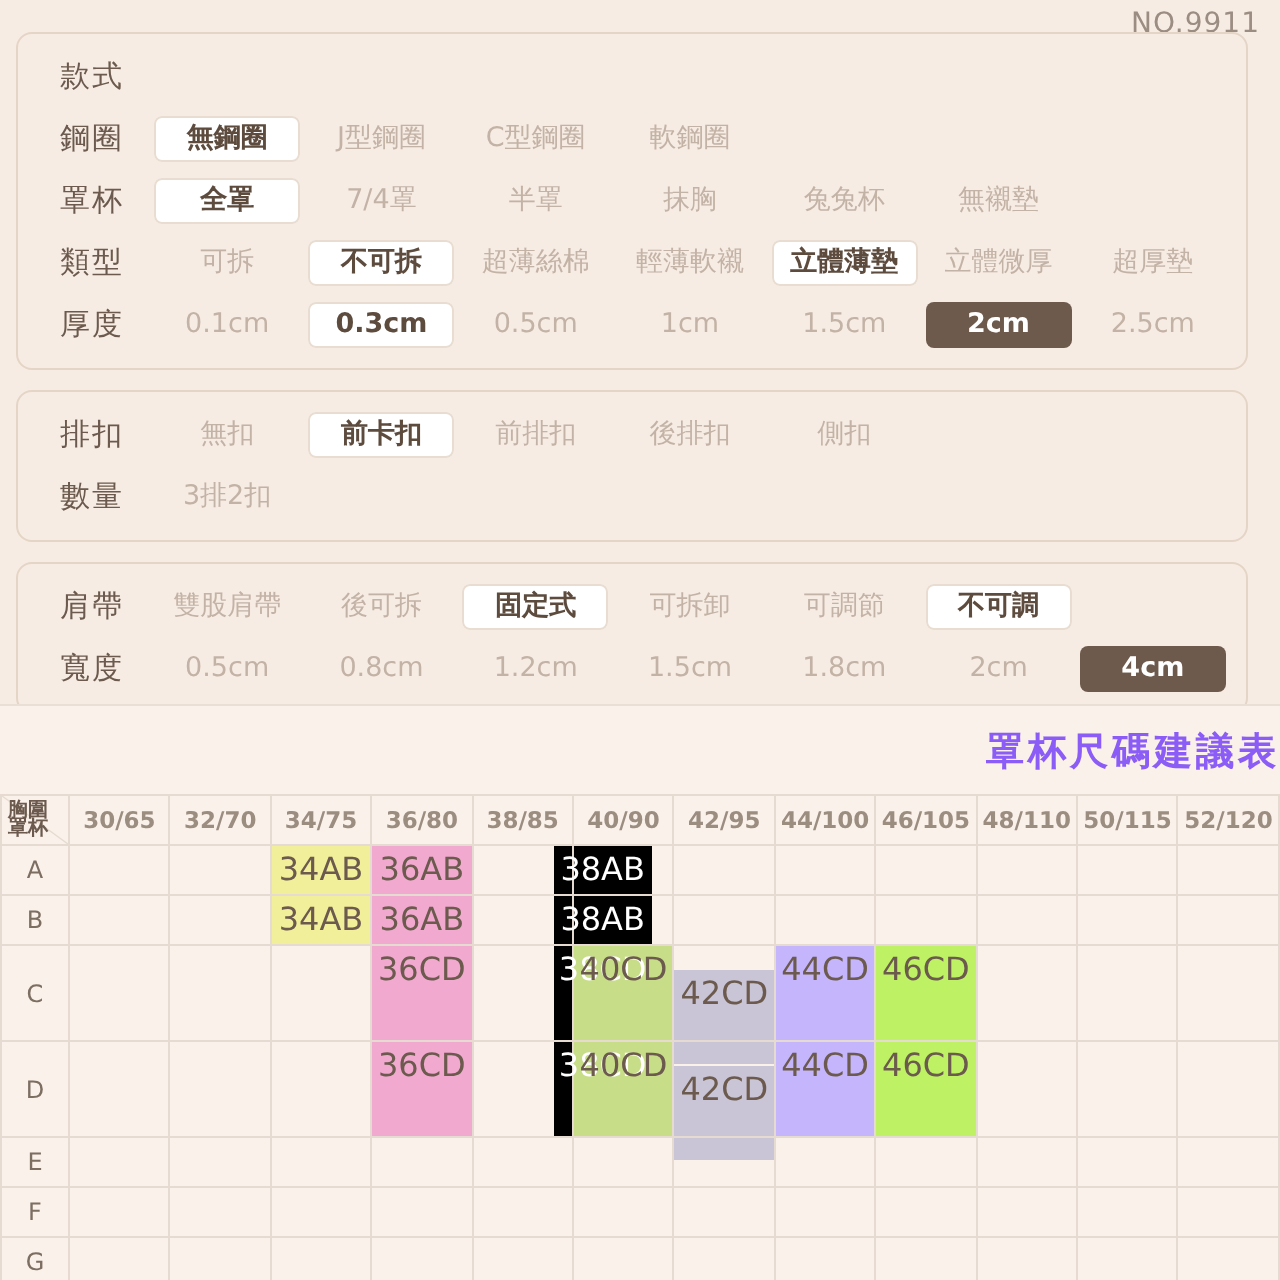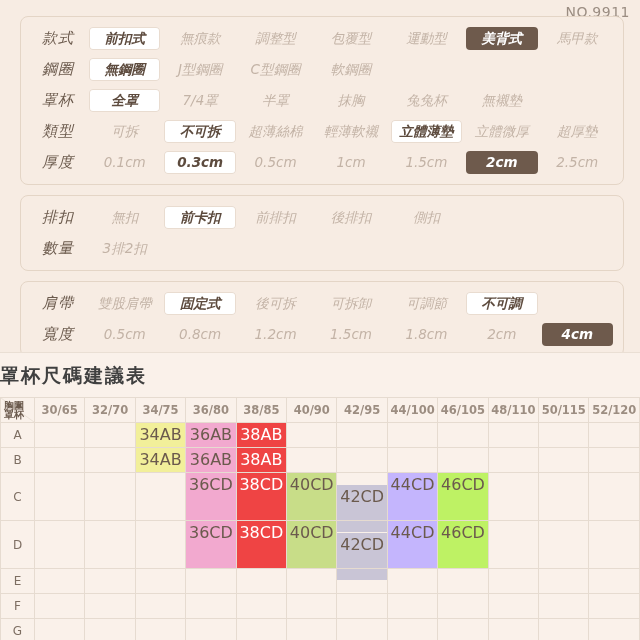--- a/index.html
+++ b/index.html
@@ -33,25 +33,24 @@
   
   .spec {
     position: absolute;
     top: 16px;
     left: 0;
     width: 640px;
   }
   .spec-group {
     border: 1px solid #e4d5c6;
     border-radius: 8px;
-    margin: 0 16px 10px 20px;
+    margin: 0 16px 10px 8px;
     padding: 6px 8px 6px 8px;
     background: #f7ece3;
     box-sizing: border-box;
-    font-style: italic;
   }
   .row {
     display: flex;
     align-items: center;
     height: 31px;
   }
   .row-label {
     width: 58px;
     min-width: 58px;
     text-align: center;
@@ -93,23 +92,23 @@
     position: absolute;
     left: 0;
     top: 352px;
     width: 640px;
     background: #faf1ea;
     border-top: 1px solid #eadfd4;
     height: 288px;
     box-sizing: border-box;
   }
   .sizetable-title {
-    text-align: left;
+    text-align: right;
     font-size: 19px;
-    color: #404040;
+    color: #8b5cf6;
     letter-spacing: 2px;
     padding: 10px 0 8px 0;
     font-weight: bold;
   }
   table.sizes {
     border-collapse: collapse;
     width: 640px;
     table-layout: fixed;
   }
   table.sizes th, table.sizes td {
@@ -155,46 +154,37 @@
   .cell-val {
     display: block;
     width: 100%;
     height: 100%;
     line-height: 23px;
     font-size: 16px;
     color: #6b5a4d;
   }
   .c-yellow { background: #f2ef9a; }
   .c-pink   { background: #f2a9cf; }
-  .c-purple { background: #ef4444; color:#ffffff !important; }
+  .c-purple { background: #000000; color:#ffffff !important;margin-left:40px; }
   .c-green  { background: #c8dd88; }
   .c-grey   { background: #c9c5d6; margin-top: 24px; }
   .c-blue   { background: #c4b5fd; }
   .c-salmon { background: #bef264; }
 </style>
 </head>
 <body>
 
 <div class="page">
 
   <div class="page-code">NO.9911</div>
 
   <div class="spec" id="spec-root">
       <div class="spec-group">
         <div class="row">
           <div class="row-label">款式</div>
-          <div class="opts">
-            <div class="opt sel-light">前扣式</div>
-            <div class="opt">無痕款</div>
-            <div class="opt">調整型</div>
-            <div class="opt">包覆型</div>
-            <div class="opt">運動型</div>
-            <div class="opt sel-dark">美背式</div>
-            <div class="opt">馬甲款</div>
-          </div>
         </div>
         <div class="row">
           <div class="row-label">鋼圈</div>
           <div class="opts">
             <div class="opt sel-light">無鋼圈</div>
             <div class="opt">J型鋼圈</div>
             <div class="opt">C型鋼圈</div>
             <div class="opt">軟鋼圈</div>
             <div class="opt"></div>
             <div class="opt"></div>
@@ -262,22 +252,22 @@
             <div class="opt"></div>
             <div class="opt"></div>
           </div>
         </div>
       </div>
       <div class="spec-group">
         <div class="row">
           <div class="row-label">肩帶</div>
           <div class="opts">
             <div class="opt">雙股肩帶</div>
+            <div class="opt">後可拆</div>
             <div class="opt sel-light">固定式</div>
-            <div class="opt">後可拆</div>
             <div class="opt">可拆卸</div>
             <div class="opt">可調節</div>
             <div class="opt sel-light">不可調</div>
             <div class="opt"></div>
           </div>
         </div>
         <div class="row">
           <div class="row-label">寬度</div>
           <div class="opts">
             <div class="opt">0.5cm</div>

